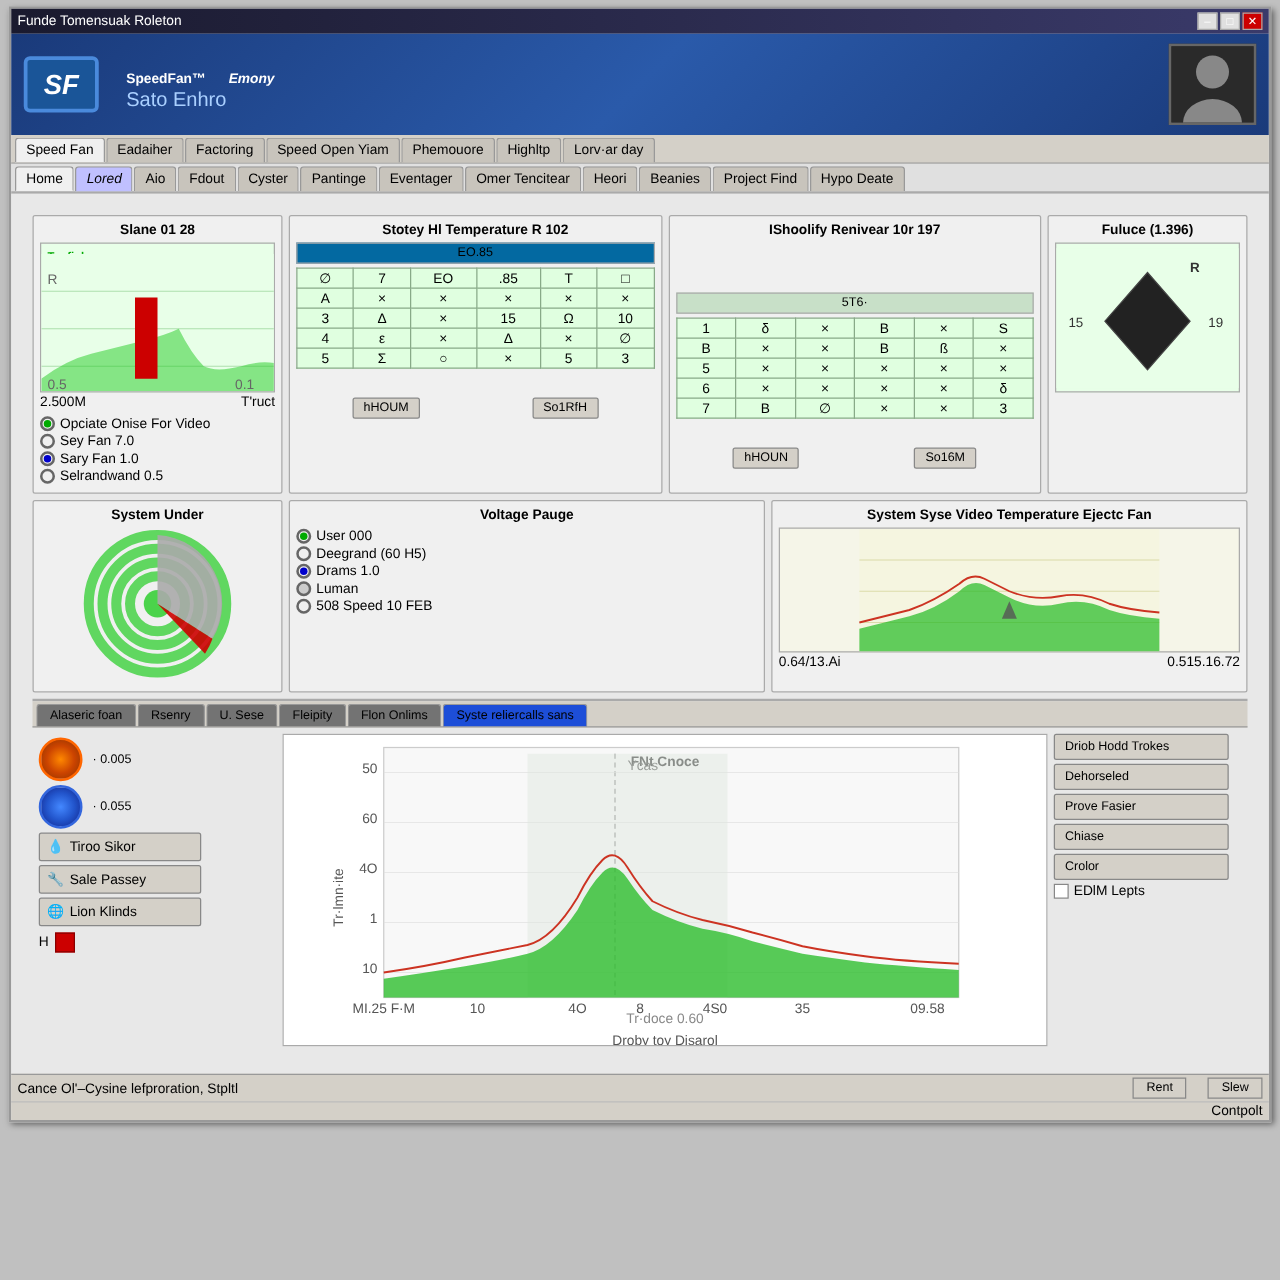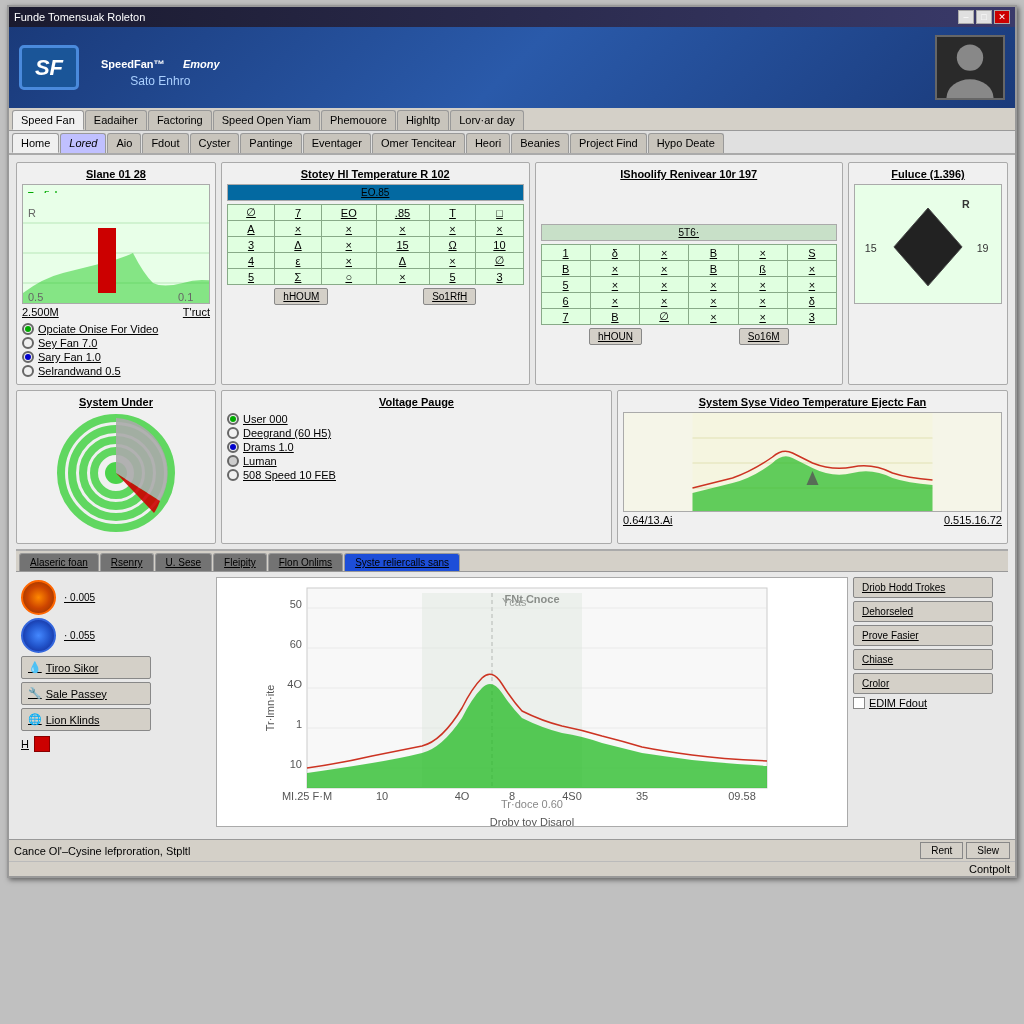--- a/index.html
+++ b/index.html
@@ -21,21 +21,21 @@
     .app-title { color: white; }
     .profile-img { width: 70px; height: 65px; background: #333; border: 2px solid #666; overflow: hidden; display: flex; align-items: center; justify-content: center; color: #aaa; font-size: 9px; }
     
     
     .tab-bar { background: #d4d0c8; border-bottom: 1px solid #999; display: flex; padding: 2px 3px 0; gap: 1px; }
     .tab { padding: 3px 8px; background: #c8c4bc; border: 1px solid #999; border-bottom: none; cursor: pointer; font-size: 11px; border-radius: 3px 3px 0 0; }
     .tab.active { background: #f0f0f0; border-bottom: 1px solid #f0f0f0; z-index: 1; }
     .tab-bar2 { background: #e8e8e8; border-bottom: 2px solid #aaa; display: flex; padding: 2px 3px 0; gap: 1px; flex-wrap: wrap; }
     
     
-    .main-content { background: #e8e8e8; padding: 7px; text-decoration: underline; }
+    .main-content { background: #e8e8e8; padding: 17px; }
     
     
     .panels-row { display: flex; gap: 5px; margin-bottom: 5px; }
     .panel { background: #f0f0f0; border: 1px solid #aaa; padding: 5px; border-radius: 2px; }
     .panel-title { font-weight: bold; font-size: 11px; text-align: center; margin-bottom: 4px; }
     
     
     .fan-panel { width: 200px; }
     .fan-graph { background: #e8ffe8; border: 1px solid #aaa; height: 120px; position: relative; overflow: hidden; }
     .fan-legend { font-size: 9px; color: #00aa00; font-weight: bold; }
@@ -44,21 +44,21 @@
     .radio-item { display: flex; align-items: center; gap: 4px; margin: 2px 0; font-size: 10px; }
     .radio-dot { width: 12px; height: 12px; border-radius: 50%; border: 2px solid #666; display: flex; align-items: center; justify-content: center; }
     .radio-dot.checked::after { content: ''; width: 6px; height: 6px; border-radius: 50%; background: #0000cc; display: block; }
     .radio-dot.checked-green::after { content: ''; width: 6px; height: 6px; border-radius: 50%; background: #00aa00; display: block; }
     
     
     .grid-panel { flex: 1; }
     .grid-table { border-collapse: collapse; width: 100%; font-size: 9px; }
     .grid-table td { border: 1px solid #88aa88; padding: 1px 2px; background: #e0ffe0; text-align: center; width: 18px; height: 16px; }
     .grid-buttons { display: flex; justify-content: space-around; margin-top: 3px; }
-    .grid-btn { background: #d4d0c8; border: 1px solid #888; padding: 2px 8px; cursor: pointer; font-size: 10px; border-radius: 2px; }
+    .grid-btn { background: #d4d0c8; border: 1px solid #888; padding: 2px 8px; cursor: pointer; font-size: 10px; border-radius: 2px; margin-top: 20px; }
     
     
     .fuluce-panel { width: 160px; }
     .fuluce-graph { background: #e8ffe8; border: 1px solid #aaa; height: 120px; display: flex; align-items: center; justify-content: center; position: relative; }
     
     
     .second-row { display: flex; gap: 5px; margin-bottom: 5px; }
     
     
     .pie-panel { width: 200px; }
@@ -80,21 +80,21 @@
     .bottom-right { width: 150px; }
     
     
     .main-chart { background: white; border: 1px solid #aaa; height: 250px; position: relative; overflow: hidden; }
     
     
     .side-btn { display: block; width: 140px; background: #d4d0c8; border: 1px solid #888; padding: 4px 8px; margin-bottom: 3px; cursor: pointer; font-size: 10px; border-radius: 2px; text-align: left; }
     
     
     .status-bar { background: #d4d0c8; border-top: 1px solid #999; padding: 2px 5px; display: flex; justify-content: space-between; align-items: center; }
-    .status-btns { display: flex; gap: 3px; }
+    .status-btns { display: flex; gap: 17px; }
     .status-btn { background: #d4d0c8; border: 1px solid #888; padding: 2px 10px; cursor: pointer; font-size: 10px; }
     
     
     .fan-icon-ball { width: 35px; height: 35px; border-radius: 50%; background: radial-gradient(circle, #ff8800, #cc4400, #883300); border: 2px solid #ff6600; }
     .globe-icon-ball { width: 35px; height: 35px; border-radius: 50%; background: radial-gradient(circle, #4488ff, #2255cc, #112288); border: 2px solid #3366dd; }
     .icon-row { display: flex; align-items: center; gap: 8px; margin: 3px 0; }
     .icon-label { font-size: 10px; }
     
     .action-btn { background: #d4d0c8; border: 1px solid #888; padding: 4px 6px; cursor: pointer; font-size: 10px; border-radius: 2px; display: flex; align-items: center; gap: 4px; width: 130px; margin: 3px 0; }
     
@@ -125,21 +125,21 @@
 
   <div class="app-header">
     <div class="logo-area">
       <div class="logo-sf">SF</div>
       <div class="app-title">
         <div style="font-size:22px;font-weight:bold;color:white;">
           <span>SpeedFan™</span>
           &nbsp;
           <span style="font-style:italic;">Emony</span>
         </div>
-        <div style="color:#aad0ff;font-size:12px;text-align:center;">Sato Enhro</div>
+        <div style="color:#aad0ff;font-size:16px;">Sato Enhro</div>
       </div>
     </div>
     <div class="profile-img">
       <svg width="70" height="65" viewBox="0 0 70 65">
         <rect width="70" height="65" fill="#2a2a2a"></rect>
         <circle cx="35" cy="22" r="14" fill="#888"></circle>
         <ellipse cx="35" cy="65" rx="25" ry="20" fill="#888"></ellipse>
       </svg>
     </div>
   </div>
@@ -504,21 +504,21 @@
         </div>
 
         <div class="bottom-right">
           <button class="side-btn">Driob Hodd Trokes</button>
           <button class="side-btn">Dehorseled</button>
           <button class="side-btn">Prove Fasier</button>
           <button class="side-btn">Chiase</button>
           <button class="side-btn">Crolor</button>
           <div class="checkbox-item">
             <div class="checkbox"></div>
-            <span>EDlM Fdout</span>
+            <span>EDlM Lepts</span>
           </div>
         </div>
 
       </div>
     </div>
 
   </div>
 
   <div class="status-bar">
     <span>Cance Ol'–Cysine lefproration, Stpltl</span>

